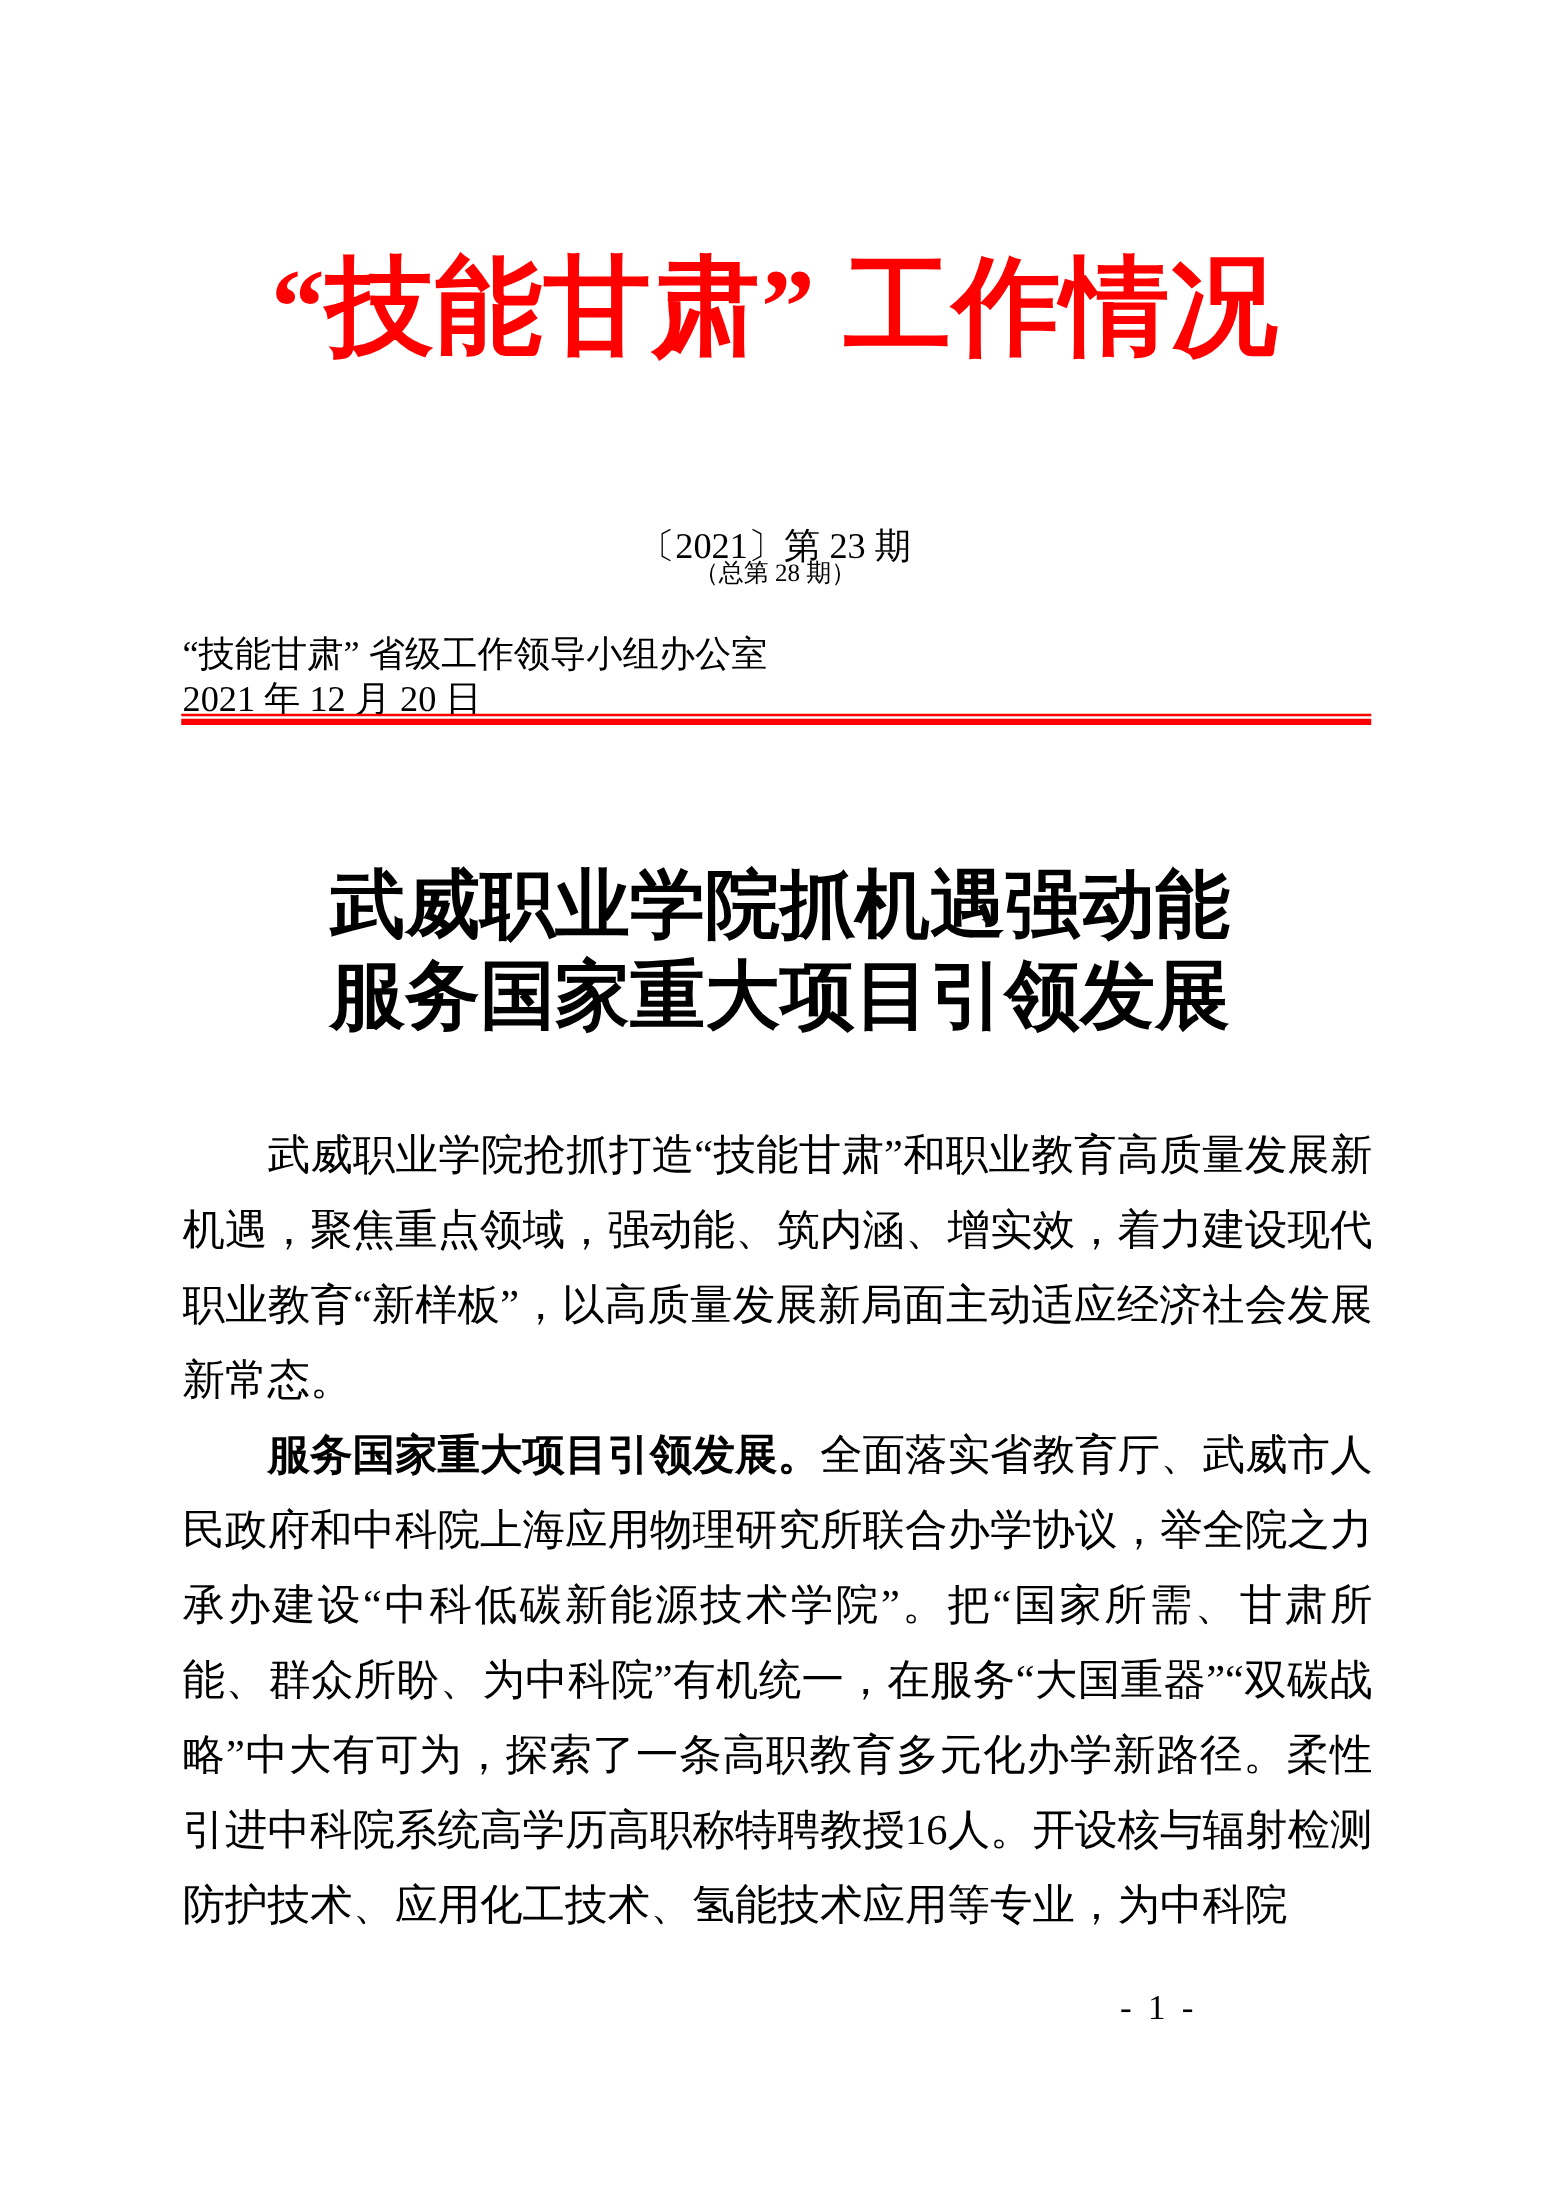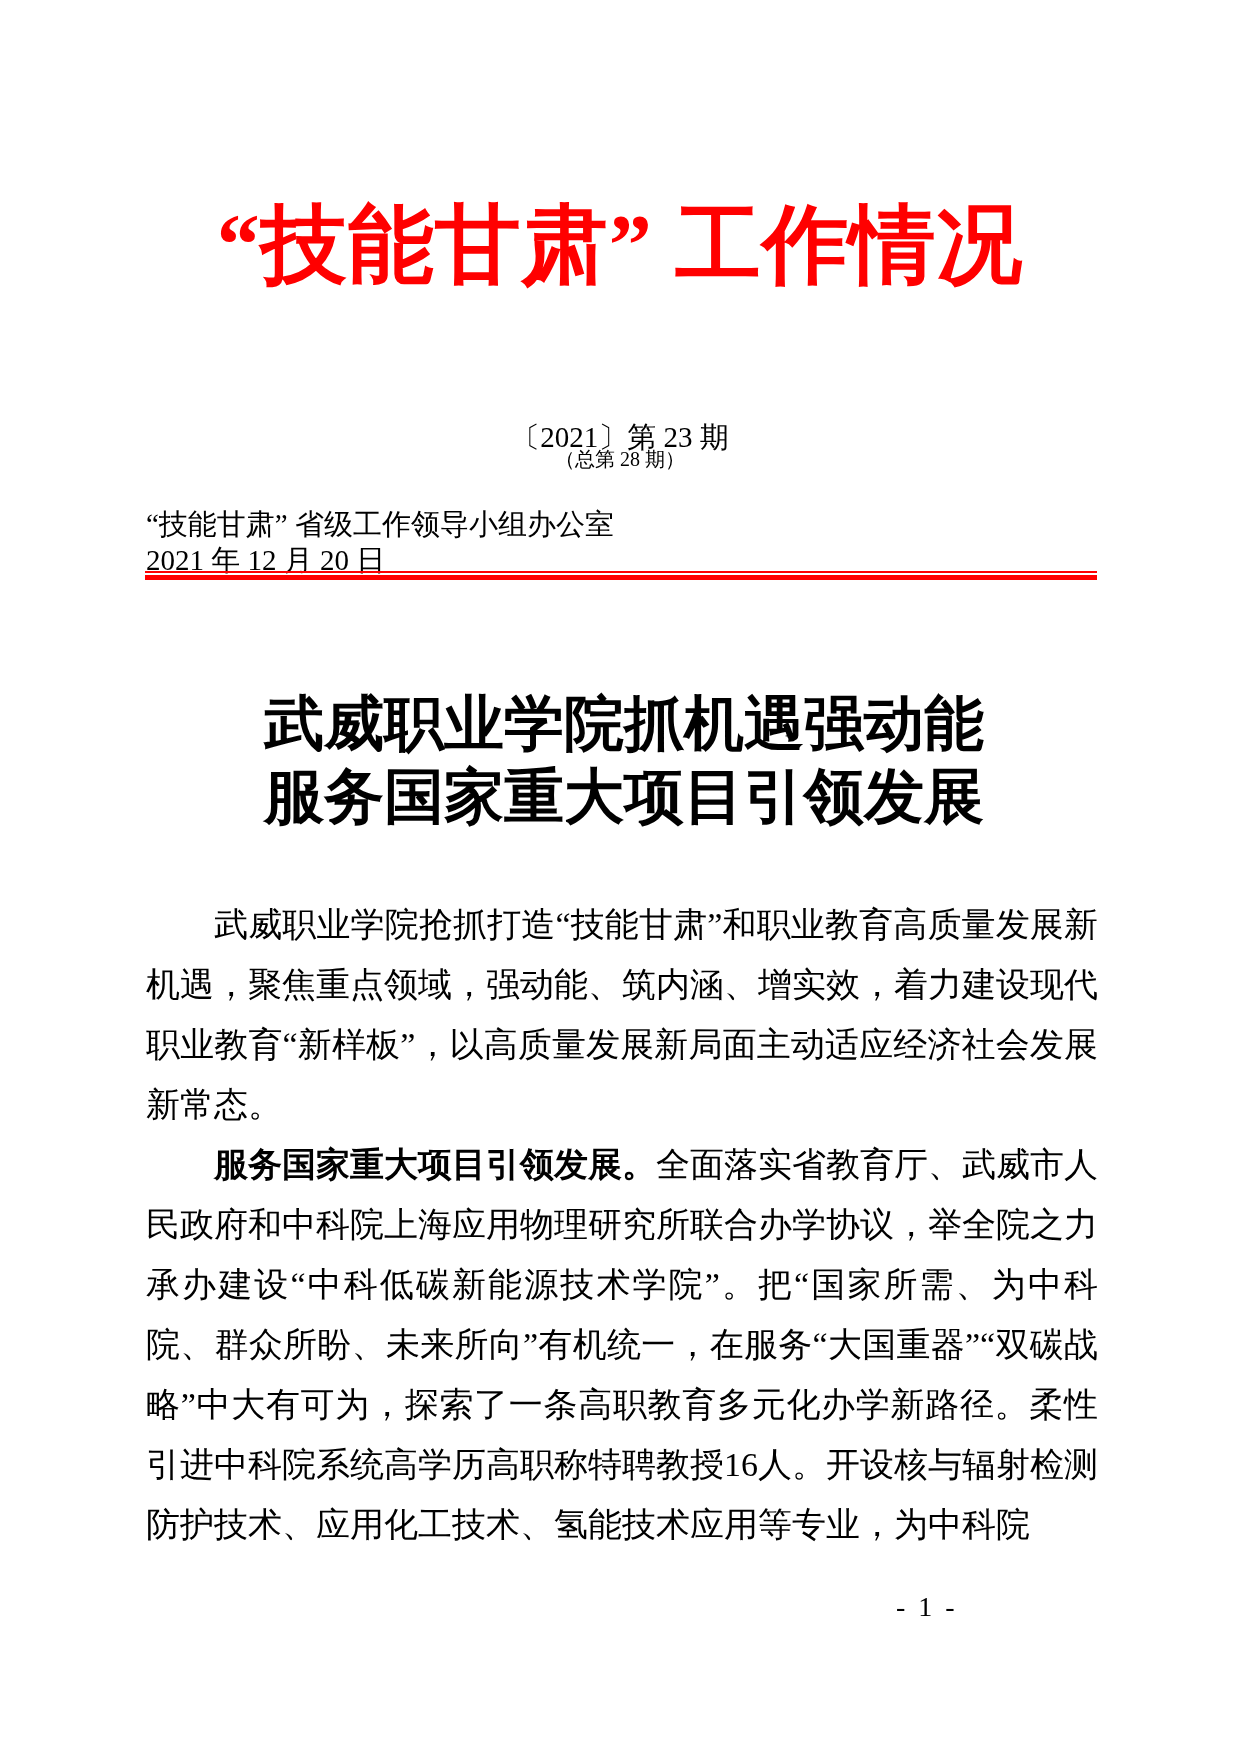--- a/index.html
+++ b/index.html
@@ -152,19 +152,19 @@
   <div class="article-title">
     <div>武威职业学院抓机遇强动能</div>
     <div>服务国家重大项目引领发展</div>
   </div>
 
   <div class="body-text">
     <p class="body-para">
       <span class="para-lead"></span><span>武威职业学院抢抓打造“技能甘肃”和职业教育高质量发展新机遇，聚焦重点领域，强动能、筑内涵、增实效，着力建设现代职业教育“新样板”，以高质量发展新局面主动适应经济社会发展新常态。</span>
     </p>
     <p class="body-para">
-      <span class="para-lead">服务国家重大项目引领发展。</span><span>全面落实省教育厅、武威市人民政府和中科院上海应用物理研究所联合办学协议，举全院之力承办建设“中科低碳新能源技术学院”。把“国家所需、为中科院、群众所盼、未来所向”有机统一，在服务“大国重器”“双碳战略”中大有可为，探索了一条高职教育多元化办学新路径。柔性引进中科院系统高学历高职称特聘教授16人。开设核与辐射检测防护技术、应用化工技术、氢能技术应用等专业，为中科院</span>
+      <span class="para-lead">服务国家重大项目引领发展。</span><span>全面落实省教育厅、武威市人民政府和中科院上海应用物理研究所联合办学协议，举全院之力承办建设“中科低碳新能源技术学院”。把“国家所需、甘肃所能、群众所盼、为中科院”有机统一，在服务“大国重器”“双碳战略”中大有可为，探索了一条高职教育多元化办学新路径。柔性引进中科院系统高学历高职称特聘教授16人。开设核与辐射检测防护技术、应用化工技术、氢能技术应用等专业，为中科院</span>
     </p>
   </div>
 
   <div class="page-number">- 1 -</div>
 
 </div>
 
 </body></html>

